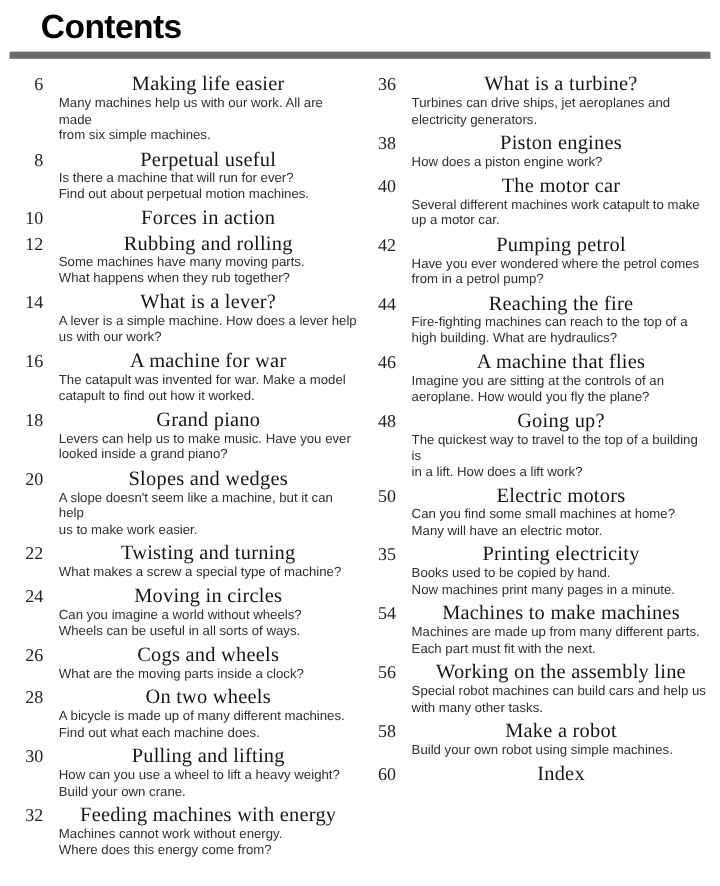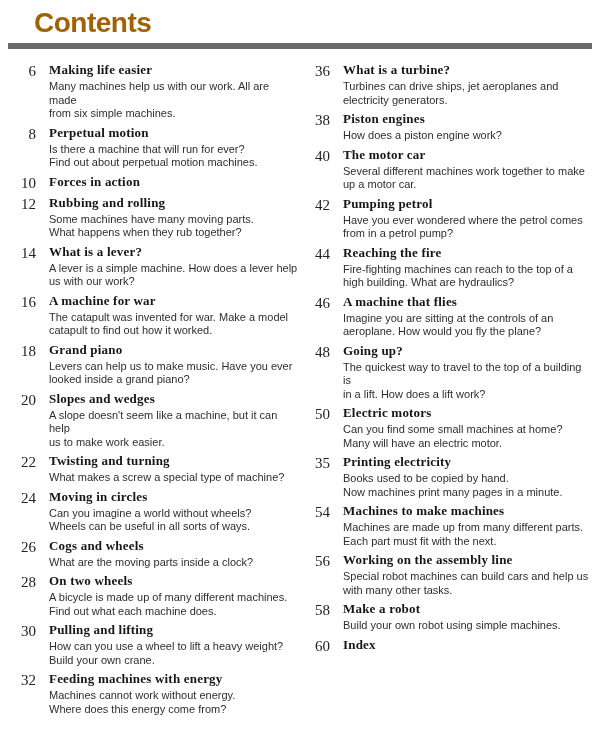--- a/index.html
+++ b/index.html
@@ -16,21 +16,21 @@
     position: relative;
   }
   .page {
     padding: 6px 8px 0 8px;
   }
   .page-title {
     font-family: "Liberation Sans", sans-serif;
     font-weight: bold;
     font-size: 28px;
     letter-spacing: -0.5px;
-    color: #a16207;
+    color: #000000;
     margin: 2px 0 5px 26px;
     line-height: 30px;
   }
   .title-rule {
     height: 6px;
     background: #6a6a6a;
     margin: 0 0 13px 0;
   }
   .columns {
     display: flex;
@@ -57,25 +57,26 @@
     padding-top: 1px;
     color: #222222;
   }
   .entry-body {
     margin-left: 13px;
     flex: 1;
     min-width: 0;
   }
   .entry-title {
     font-family: "Liberation Serif", serif;
-    font-weight: bold;
-    font-size: 13px;
+    font-weight: normal;
+    font-size: 17px;
     line-height: 16px;
     letter-spacing: 0.2px;
     color: #161616;
+    text-align: center;
   }
   .entry-desc {
     font-family: "Liberation Sans", sans-serif;
     font-size: 11px;
     line-height: 13.5px;
     margin-top: 2px;
     color: #2e2e2e;
     white-space: pre-line;
   }
 </style>
@@ -92,21 +93,21 @@
     <div class="entry-body">
       <div class="entry-title">Making life easier</div>
       <div class="entry-desc">Many machines help us with our work. All are made
 from six simple machines.</div>
     </div>
   </div>
 
   <div class="entry">
     <div class="entry-num">8</div>
     <div class="entry-body">
-      <div class="entry-title">Perpetual motion</div>
+      <div class="entry-title">Perpetual useful</div>
       <div class="entry-desc">Is there a machine that will run for ever?
 Find out about perpetual motion machines.</div>
     </div>
   </div>
 
   <div class="entry">
     <div class="entry-num">10</div>
     <div class="entry-body">
       <div class="entry-title">Forces in action</div>
     </div>
@@ -225,21 +226,21 @@
     <div class="entry-body">
       <div class="entry-title">Piston engines</div>
       <div class="entry-desc">How does a piston engine work?</div>
     </div>
   </div>
 
   <div class="entry">
     <div class="entry-num">40</div>
     <div class="entry-body">
       <div class="entry-title">The motor car</div>
-      <div class="entry-desc">Several different machines work together to make
+      <div class="entry-desc">Several different machines work catapult to make
 up a motor car.</div>
     </div>
   </div>
 
   <div class="entry">
     <div class="entry-num">42</div>
     <div class="entry-body">
       <div class="entry-title">Pumping petrol</div>
       <div class="entry-desc">Have you ever wondered where the petrol comes
 from in a petrol pump?</div>

